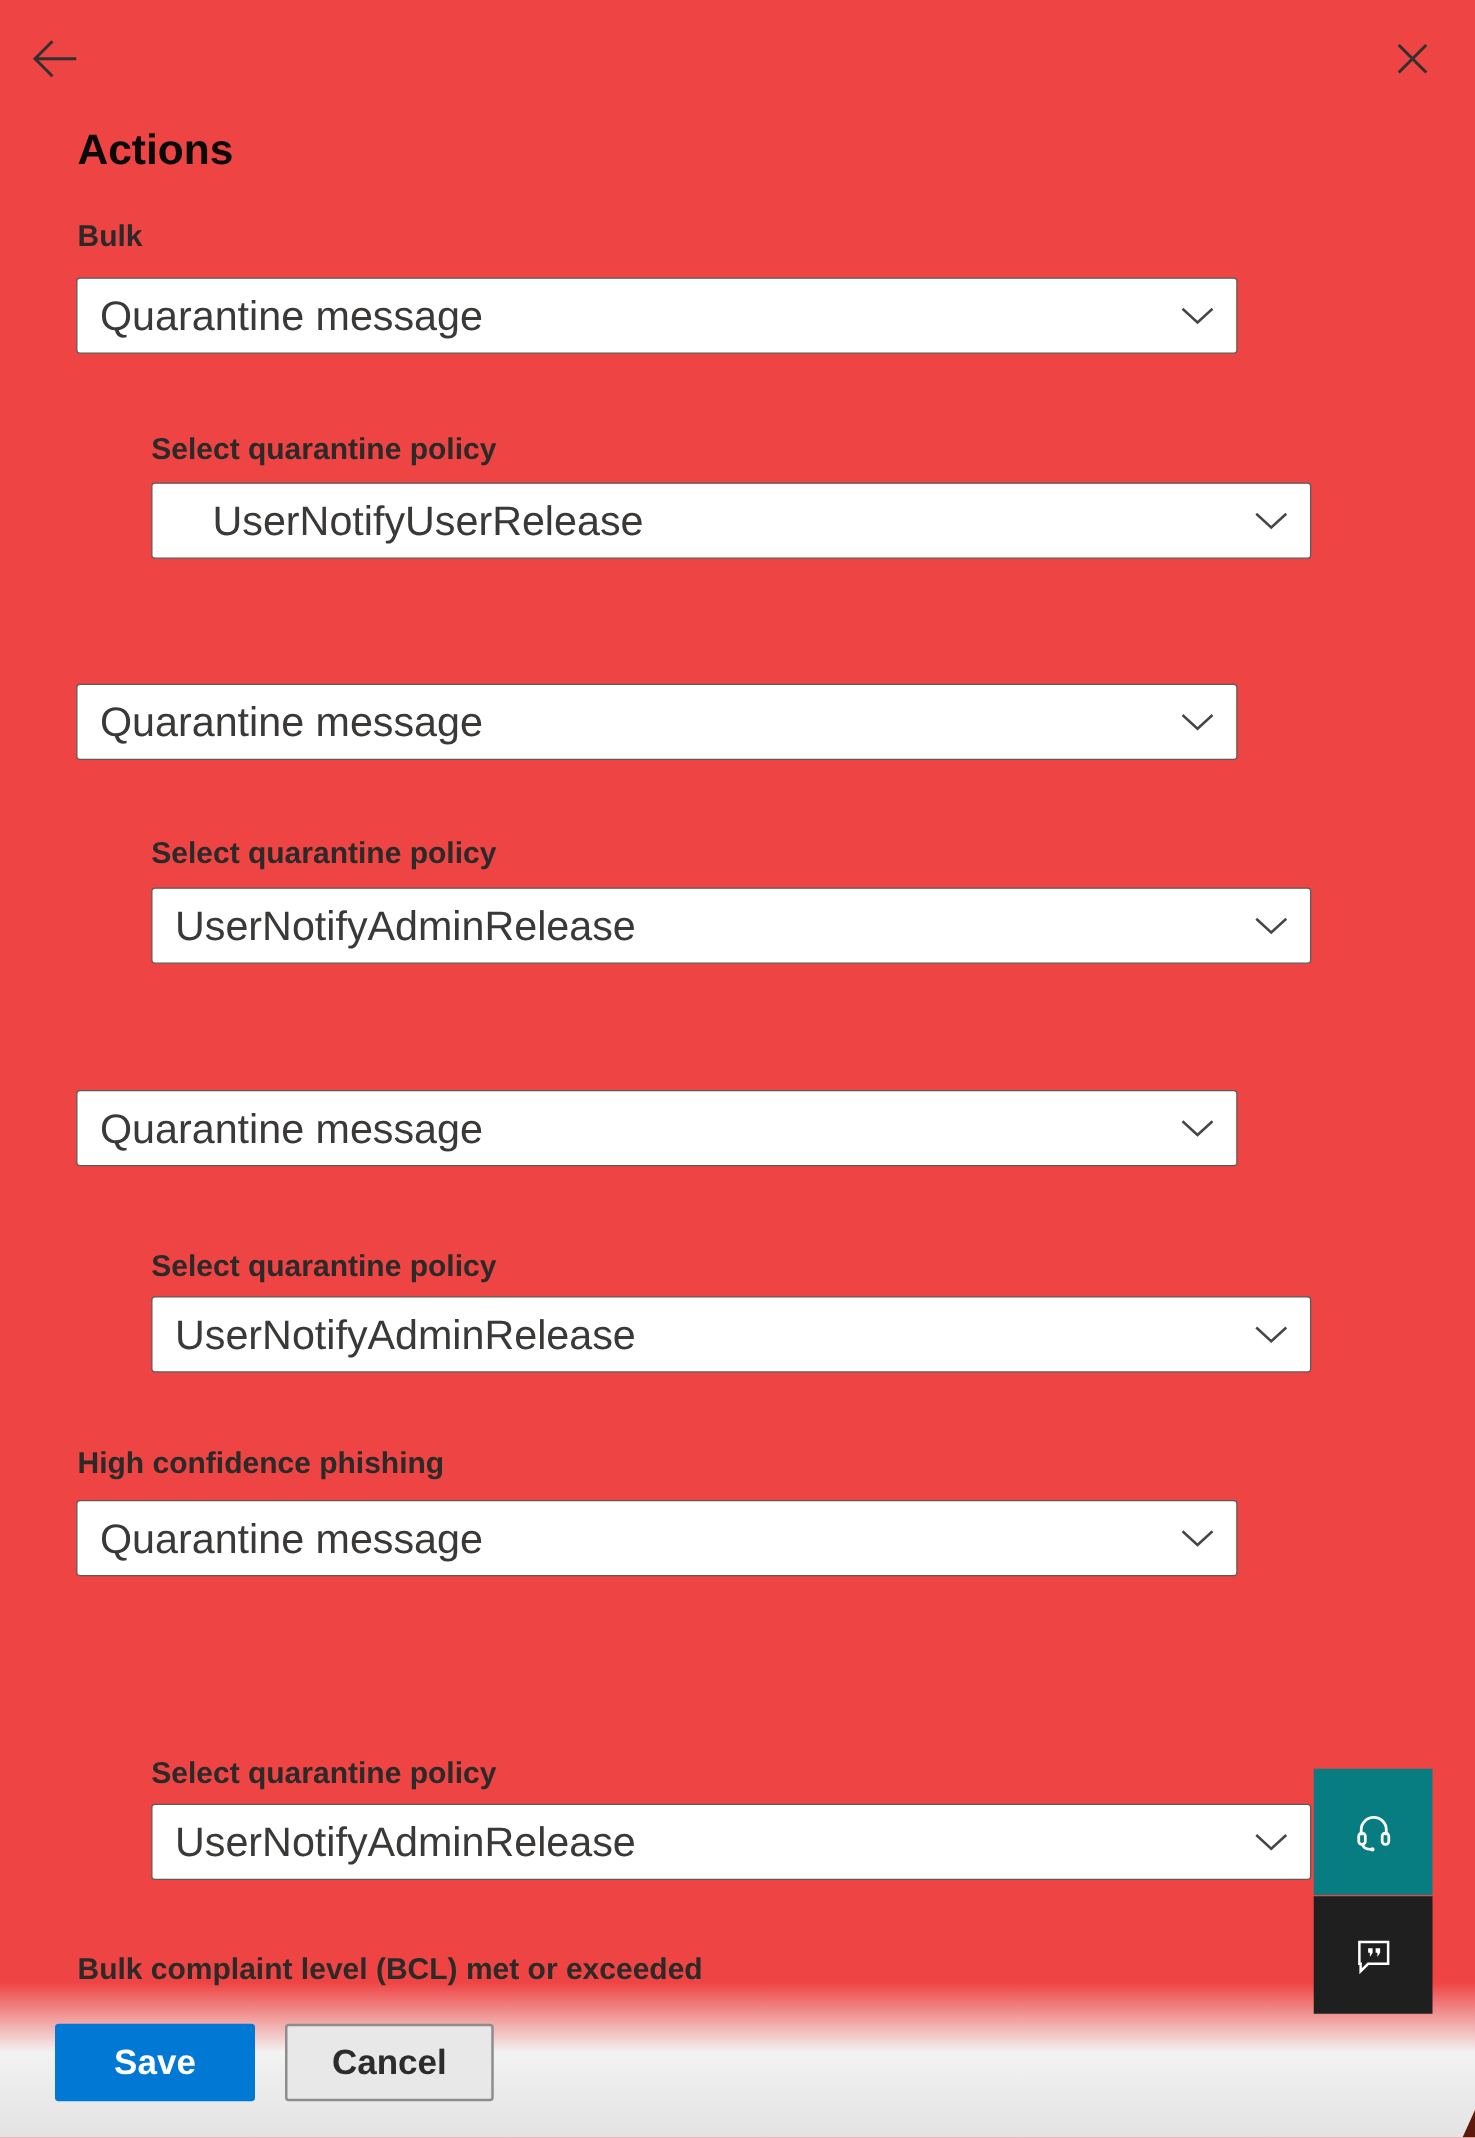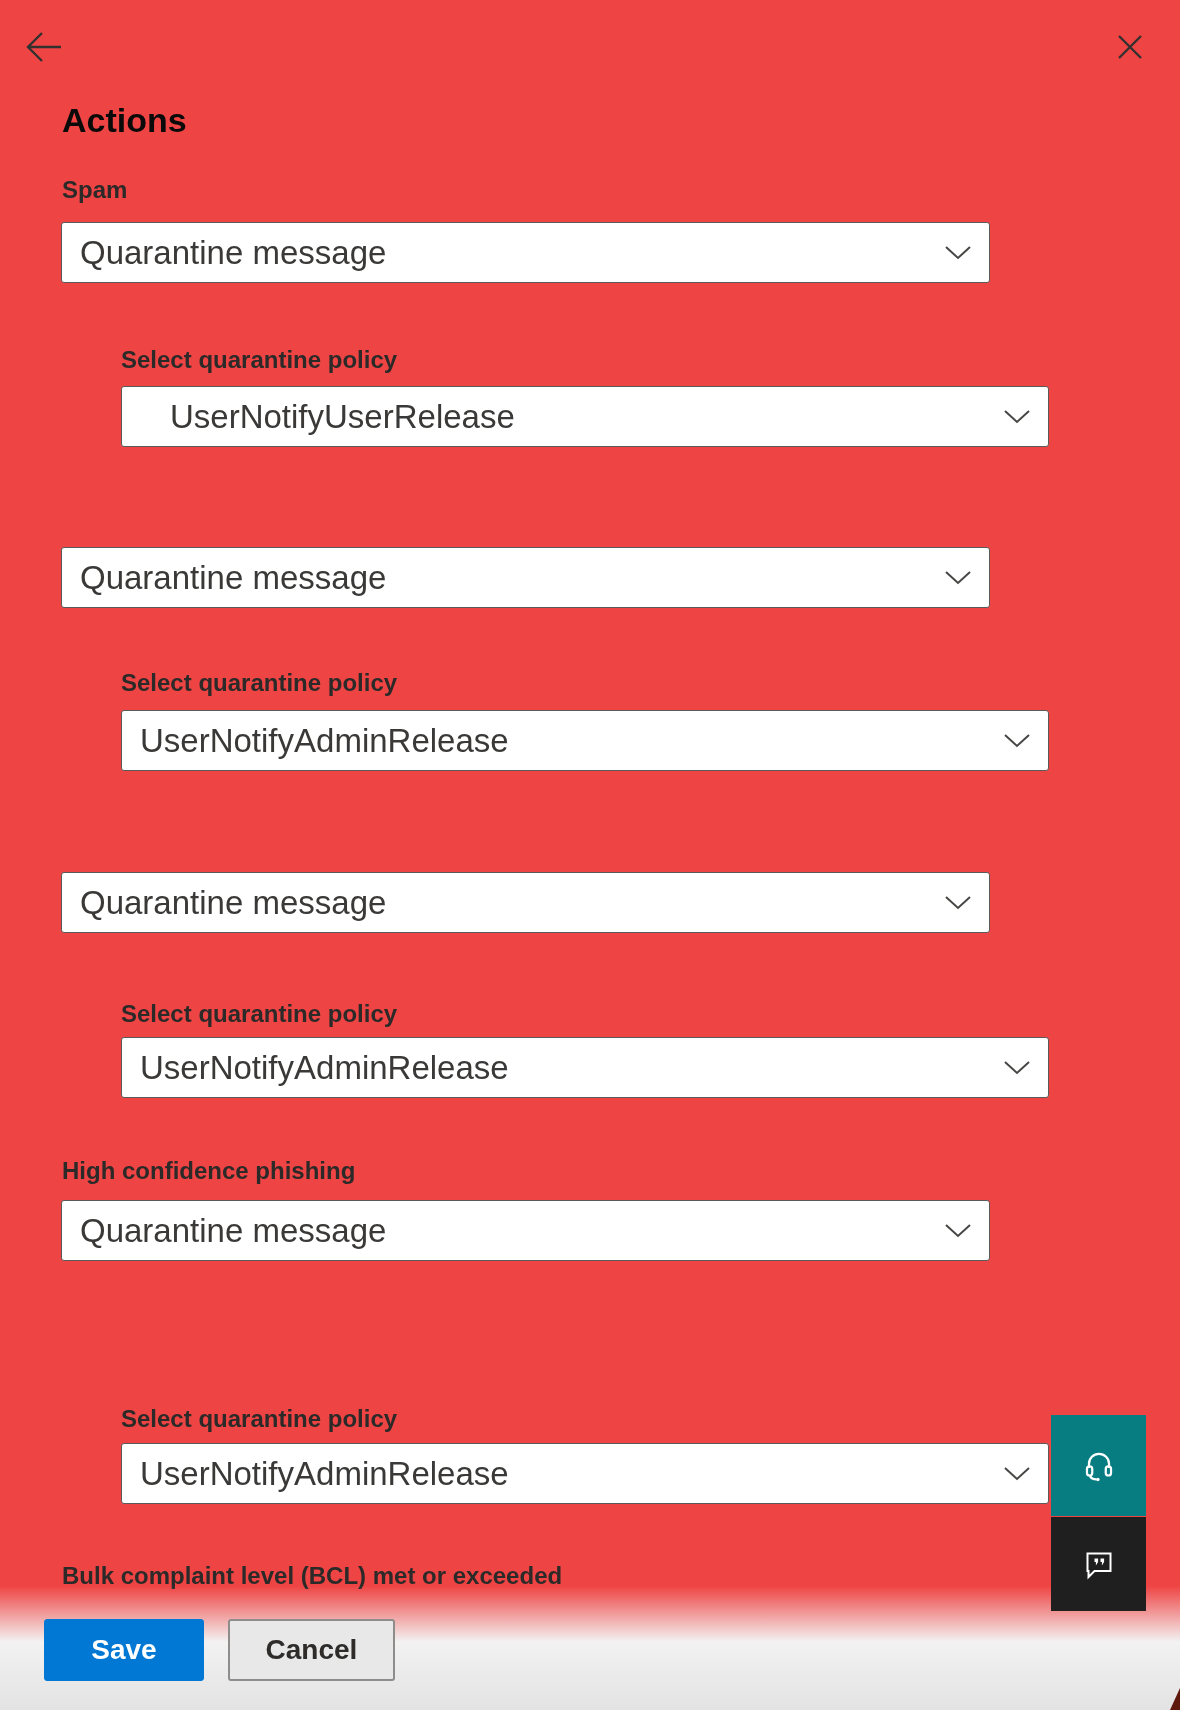--- a/index.html
+++ b/index.html
@@ -84,21 +84,21 @@
   <button class="icon-btn close-btn">
     <span style="display:flex;">
       <svg width="28" height="28" viewBox="0 0 28 28" fill="none">
         <path d="M3 3 L25 25 M25 3 L3 25" stroke="#323130" stroke-width="2.4"></path>
       </svg>
     </span>
   </button>
 
   <div class="title">Actions</div>
 
-  <div class="label l1">Spam</div>
+  <div class="label l1">Bulk</div>
   <div class="combo c1" role="combobox">
     <span class="val">Quarantine message</span>
     <svg class="chev" width="26" height="14" viewBox="0 0 26 14" fill="none">
         <path d="M1 1 L13 12 L25 1" stroke="#464644" stroke-width="2"></path>
       </svg>
   </div>
 
   <div class="label l2">Select quarantine policy</div>
   <div class="combo c2" role="combobox">
     <span class="val">UserNotifyUserRelease</span>

